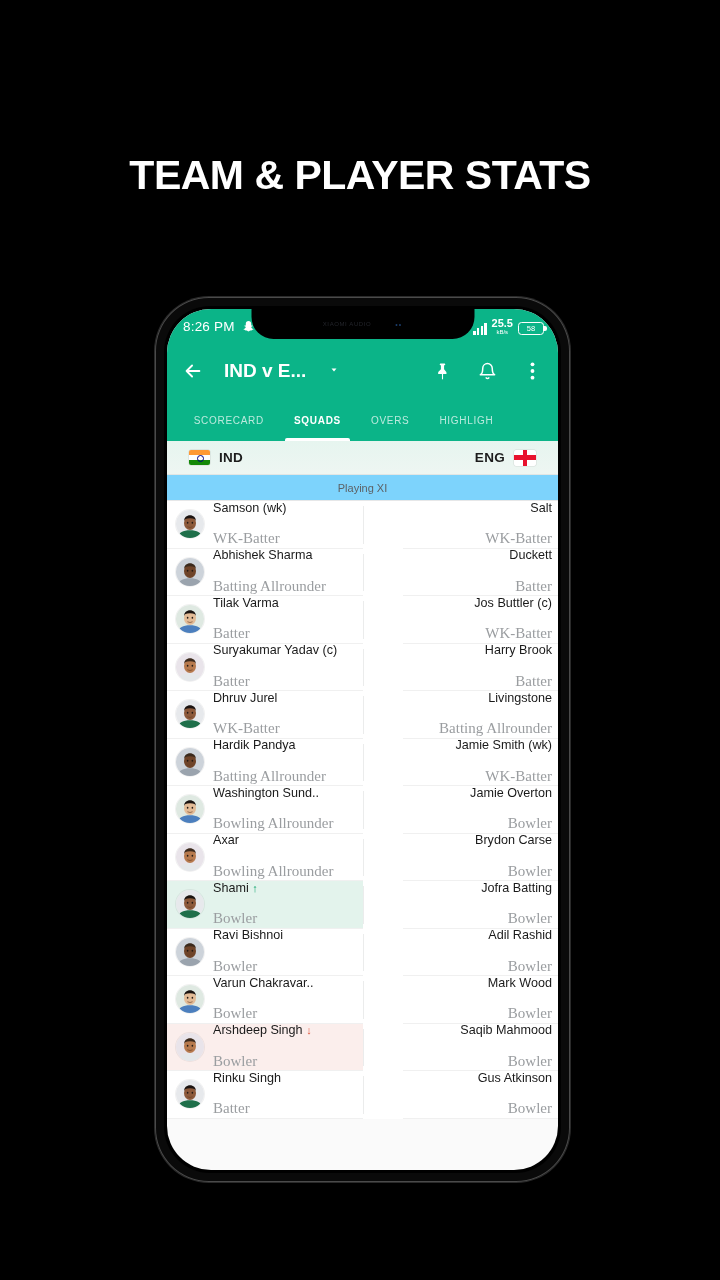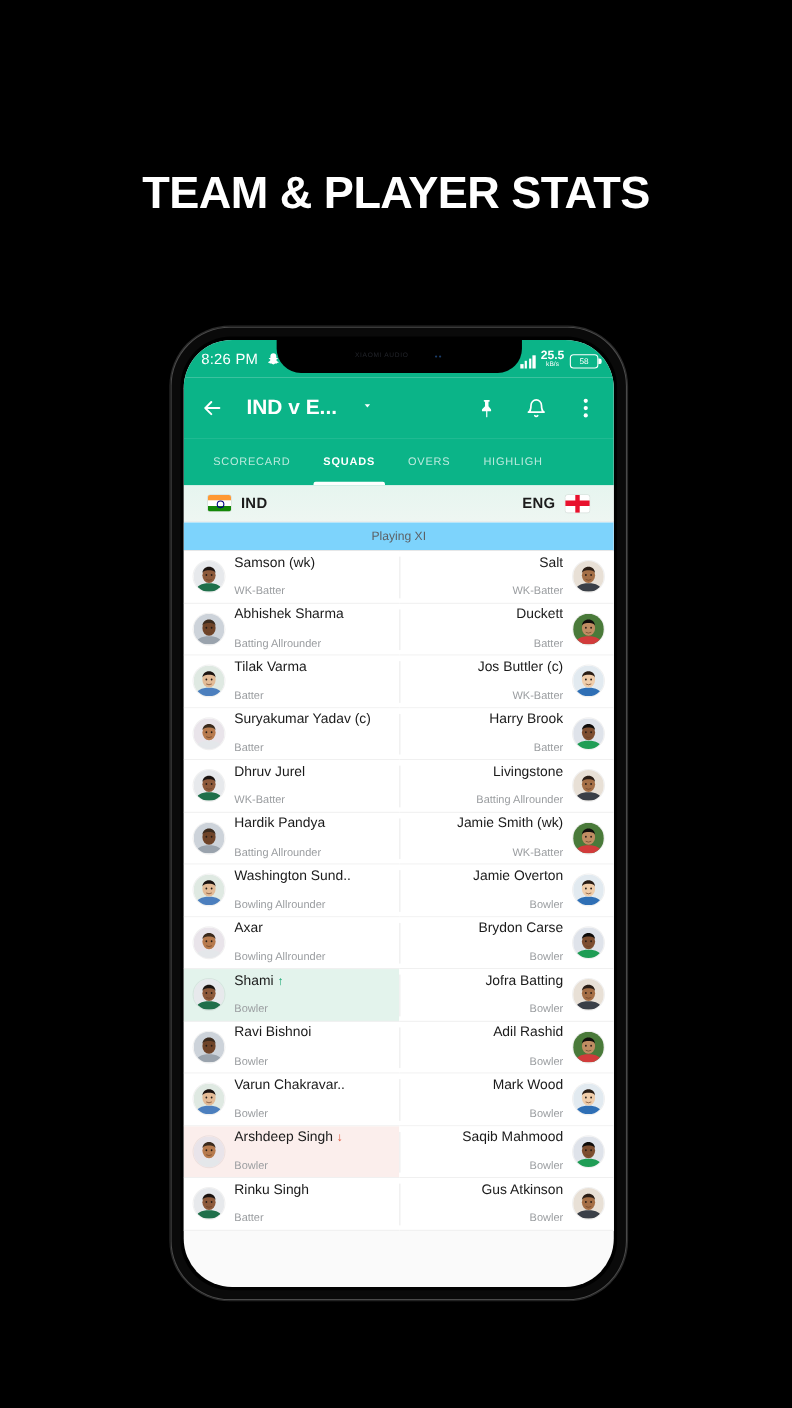--- a/index.html
+++ b/index.html
@@ -167,21 +167,21 @@
   
   .section {
     height:26px; background:#7dd3fc;
     display:flex; align-items:center; justify-content:center;
     font-size:11px; color:#5d6165;
     border-bottom:1px solid #e6e7e8;
   }
 
   
   .squad { background:#ffffff; }
-  .srow { display:flex; position:relative; }
+  .srow { display:flex; position:relative;gap:40px; }
   .srow:after{
     content:""; position:absolute; left:50%; top:5px; bottom:5px;
     width:1px; background:#ebecec;
   }
   .cell {
     flex:0 0 50%; width:50%;
     height:47.5px;
     display:flex; align-items:center;
     padding:0 9px;
     border-bottom:1px solid #f0f0f0;
@@ -201,22 +201,23 @@
   .avatar .face {
     position:absolute; left:0; top:0; width:100%; height:100%;
   }
   .info { margin:0 9px; min-width:0; flex:1 1 auto; }
   .cell.right .info { text-align:right; }
   .pname {
     font-size:12.6px; color:#1a1a1a; line-height:1.22;
     white-space:nowrap; overflow:hidden; text-overflow:clip;
   }
   .prole {
-    font-size:10px; color:#9a9da0; line-height:1.25; margin-top:13px;
+    font-size:15px; color:#9a9da0; line-height:1.25; margin-top:13px;
     white-space:nowrap;
+    font-family:Liberation Serif, serif;
   }
   .arr-up { color:#12a56e; font-size:11px; }
   .arr-dn { color:#e0573e; font-size:11px; }
 </style>
 </head>
 <body>
 
 <div id="root">
 
   <div class="headline">TEAM &amp; PLAYER STATS</div>

